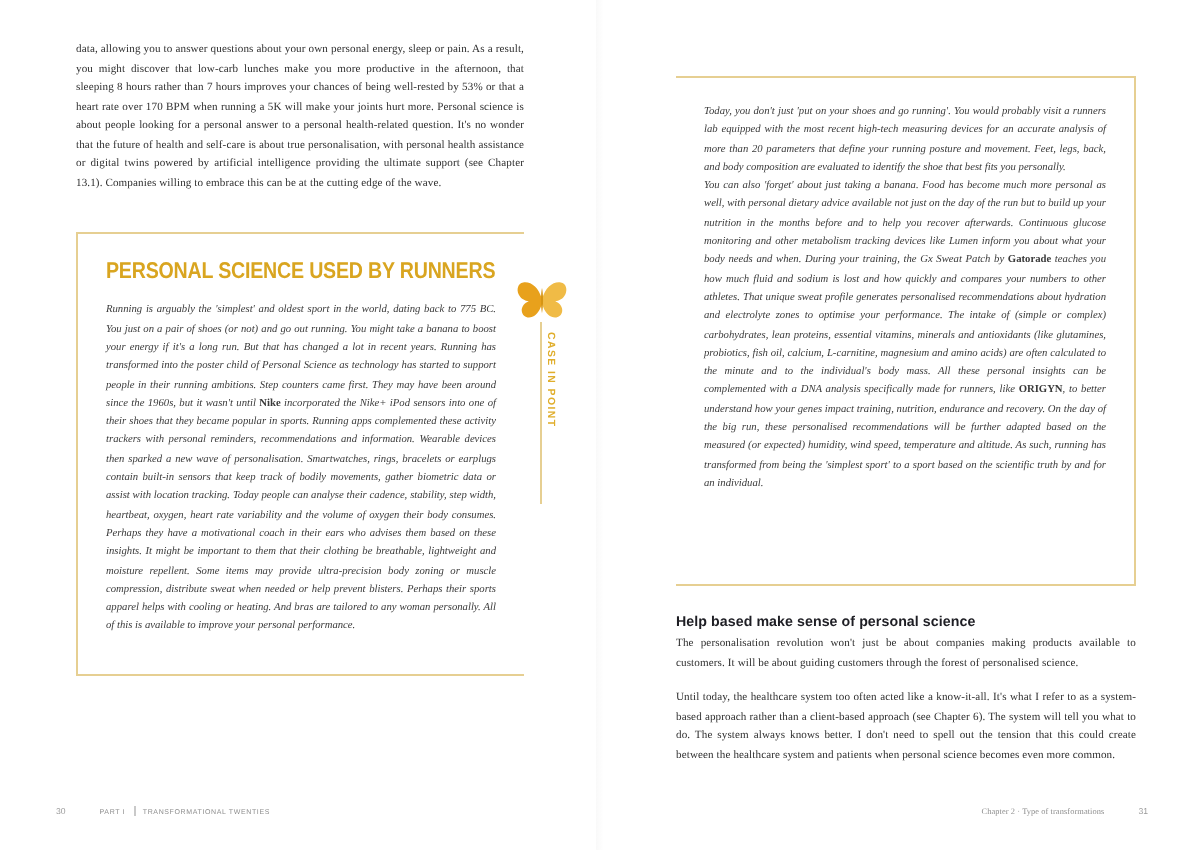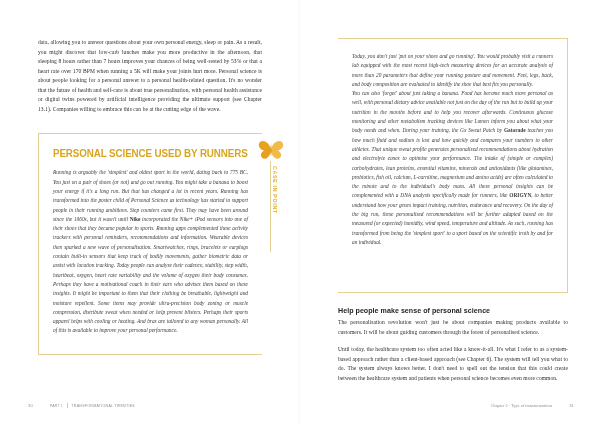--- a/index.html
+++ b/index.html
@@ -24,21 +24,21 @@
   }
 
   .page {
     position: relative;
     width: 300px;
     height: 425px;
     box-sizing: border-box;
     background: #ffffff;
   }
 
-  .page-left  { padding: 38px 38px 0 38px; }
+  .page-left  { padding: 21px 38px 0 38px; }
   .page-right { padding: 38px 32px 0 38px; }
 
   
   .body-par {
     font-family: "Liberation Serif", serif;
     font-size: 5.55px;
     line-height: 9.55px;
     text-align: justify;
     color: #2e2e2e;
     margin: 0;
@@ -224,21 +224,21 @@
     </div>
   </div>
 
   <div class="page page-right">
 
     <div class="case-box case-box-right">
       <p class="case-par">Today, you don't just 'put on your shoes and go running'. You would probably visit a runners lab equipped with the most recent high-tech measuring devices for an accurate analysis of more than 20 parameters that define your running posture and movement. Feet, legs, back, and body composition are evaluated to identify the shoe that best fits you personally.</p>
       <p class="case-par">You can also 'forget' about just taking a banana. Food has become much more personal as well, with personal dietary advice available not just on the day of the run but to build up your nutrition in the months before and to help you recover afterwards. Continuous glucose monitoring and other metabolism tracking devices like Lumen inform you about what your body needs and when. During your training, the Gx Sweat Patch by <b>Gatorade</b> teaches you how much fluid and sodium is lost and how quickly and compares your numbers to other athletes. That unique sweat profile generates personalised recommendations about hydration and electrolyte zones to optimise your performance. The intake of (simple or complex) carbohydrates, lean proteins, essential vitamins, minerals and antioxidants (like glutamines, probiotics, fish oil, calcium, L-carnitine, magnesium and amino acids) are often calculated to the minute and to the individual's body mass. All these personal insights can be complemented with a DNA analysis specifically made for runners, like <b>ORIGYN</b>, to better understand how your genes impact training, nutrition, endurance and recovery. On the day of the big run, these personalised recommendations will be further adapted based on the measured (or expected) humidity, wind speed, temperature and altitude. As such, running has transformed from being the 'simplest sport' to a sport based on the scientific truth by and for an individual.</p>
     </div>
 
-    <h3 class="section-head">Help people make sense of personal science</h3>
+    <h3 class="section-head">Help based make sense of personal science</h3>
 
     <p class="body-par">The personalisation revolution won't just be about companies making products available to customers. It will be about guiding customers through the forest of personalised science.</p>
 
     <p class="body-par">Until today, the healthcare system too often acted like a know-it-all. It's what I refer to as a system-based approach rather than a client-based approach (see Chapter 6). The system will tell you what to do. The system always knows better. I don't need to spell out the tension that this could create between the healthcare system and patients when personal science becomes even more common.</p>
 
     <div class="footer footer-right">
       <span class="footer-text footer-text-serif">Chapter 2 · Type of transformations</span>
       <span class="folio">31</span>
     </div>
   </div>

